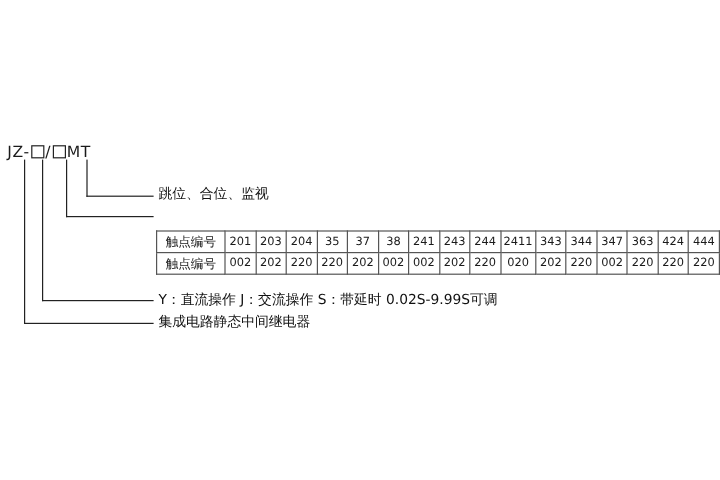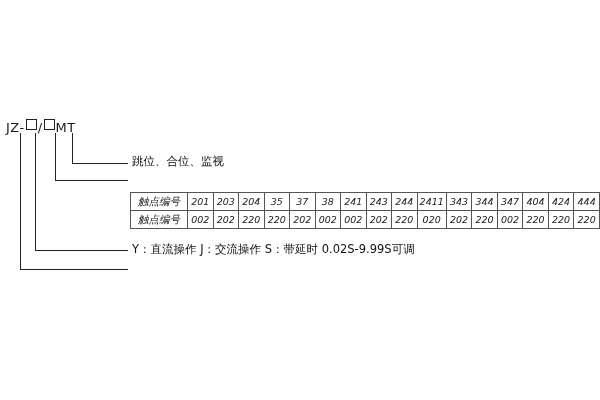--- a/index.html
+++ b/index.html
@@ -22,20 +22,21 @@
 
   
   .model-code {
     position: absolute;
     left: 6px;
     top: 120px;
     font-size: 13px;
     letter-spacing: 0.5px;
     white-space: nowrap;
     display: flex;
+    align-items: center;
   }
   .model-code .seg {
     display: inline-block;
   }
   .code-box {
     display: inline-block;
     width: 11px;
     height: 11px;
     border: 1px solid #222;
     box-sizing: border-box;
@@ -67,21 +68,20 @@
   }
 
   
   .contact-table {
     position: absolute;
     left: 130px;
     top: 192px;
     border-collapse: collapse;
     font-size: 9.5px;
     background: #fff;
-    font-style: italic;
   }
   .contact-table td {
     border: 1px solid #555;
     text-align: center;
     vertical-align: middle;
     height: 17px;
     padding: 0 2px;
     white-space: nowrap;
   }
   .contact-table td.rowhead {
@@ -115,39 +115,40 @@
   <div class="hline" style="left:55px; top:180px; width:73px;"></div>
 
   <div class="vline" style="left:35px; top:133px; height:118px;"></div>
   <div class="hline" style="left:35px; top:250px; width:93px;"></div>
 
   <div class="vline" style="left:20px; top:133px; height:137px;"></div>
   <div class="hline" style="left:20px; top:269px; width:108px;"></div>
 
   <div class="annot" style="left:132px; top:155px;">跳位、合位、监视</div>
   <div class="annot" style="left:132px; top:243px;">Y：直流操作    J：交流操作    S：带延时 0.02S-9.99S可调</div>
+  <div class="annot" style="left:132px; top:262px;">集成电路静态中间继电器</div>
 
   <table class="contact-table">
     <tbody>
       <tr>
         <td class="rowhead">触点编号</td>
         <td class="cell">201</td>
         <td class="cell">203</td>
         <td class="cell">204</td>
         <td class="cell">35</td>
         <td class="cell">37</td>
         <td class="cell">38</td>
         <td class="cell">241</td>
         <td class="cell">243</td>
         <td class="cell">244</td>
         <td class="cell">2411</td>
         <td class="cell">343</td>
         <td class="cell">344</td>
         <td class="cell">347</td>
-        <td class="cell">404</td>
+        <td class="cell">363</td>
         <td class="cell">424</td>
         <td class="cell">444</td>
       </tr>
       <tr>
         <td class="rowhead">触点编号</td>
         <td class="cell">002</td>
         <td class="cell">202</td>
         <td class="cell">220</td>
         <td class="cell">220</td>
         <td class="cell">202</td>

